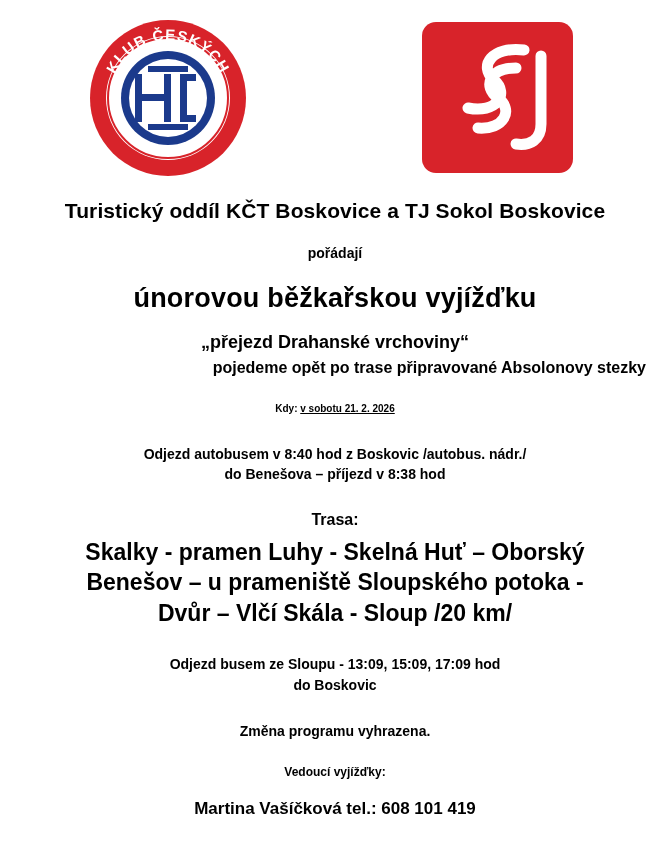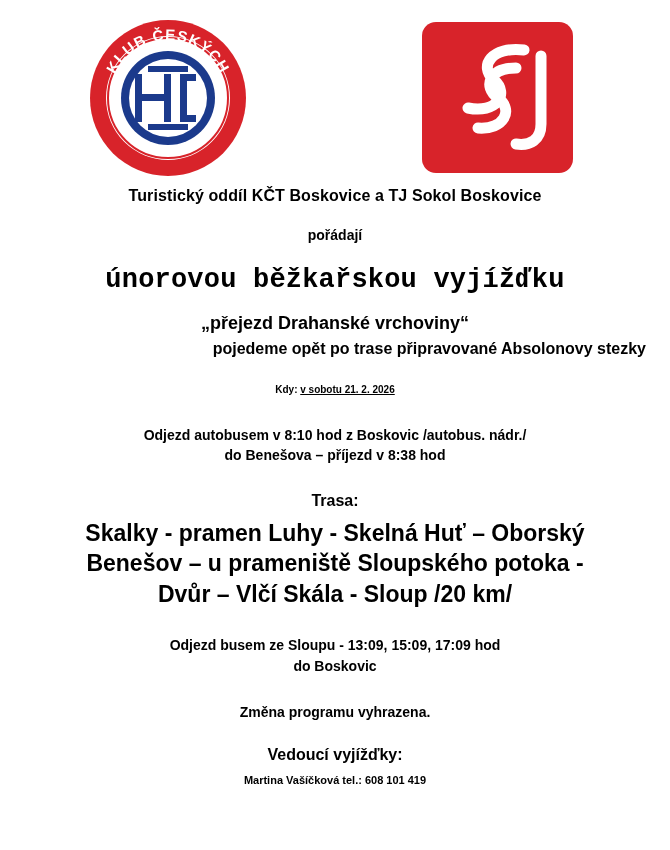--- a/index.html
+++ b/index.html
@@ -41,36 +41,35 @@
     height: 155px;
   }
 
   
   .content {
     text-align: center;
     padding: 0 24px;
     box-sizing: border-box;
   }
   .line-org {
-    font-size: 16px;
-    font-weight: bold;
-    margin-top: 12px;
+    font-size: 21px;
+    font-weight: bold;
+    margin-top: 24px;
     letter-spacing: .1px;
   }
   .line-porad {
     font-size: 14px;
     font-weight: bold;
     margin-top: 22px;
   }
   .line-title {
     font-size: 27px;
     font-weight: bold;
     margin-top: 22px;
     letter-spacing: .2px;
-    font-family: Liberation Mono, monospace;
   }
   .line-subtitle {
     font-size: 18px;
     font-weight: bold;
     margin-top: 18px;
   }
   .line-subnote {
     font-size: 16px;
     font-weight: bold;
     margin-top: 6px;
@@ -107,28 +106,28 @@
     font-weight: bold;
     margin-top: 26px;
     line-height: 1.45;
   }
   .line-change {
     font-size: 14px;
     font-weight: bold;
     margin-top: 28px;
   }
   .line-leader-label {
-    font-size: 16px;
+    font-size: 12px;
     font-weight: bold;
     margin-top: 26px;
   }
   .line-leader-name {
-    font-size: 11px;
-    font-weight: bold;
-    margin-top: 10px;
+    font-size: 17px;
+    font-weight: bold;
+    margin-top: 20px;
   }
 </style>
 </head>
 <body>
 
 <div class="page">
 
   <div class="logos">
 
     <svg class="logo-kct" viewBox="0 0 160 160">
@@ -179,21 +178,21 @@
     <div class="line-subtitle">„přejezd Drahanské vrchoviny“</div>
 
     <div class="line-subnote">pojedeme opět po trase připravované Absolonovy stezky</div>
 
     <div class="line-when">
       <span>Kdy:</span>
       <span class="u">v sobotu 21. 2. 2026</span>
     </div>
 
     <div class="line-depart">
-      <div>Odjezd autobusem v 8:10 hod z Boskovic /autobus. nádr./</div>
+      <div>Odjezd autobusem v 8:40 hod z Boskovic /autobus. nádr./</div>
       <div>do Benešova – příjezd v 8:38 hod</div>
     </div>
 
     <div class="line-trasa-label">Trasa:</div>
 
     <div class="line-route">
       <div>Skalky - pramen Luhy - Skelná Huť – Oborský</div>
       <div>Benešov – u prameniště Sloupského potoka -</div>
       <div>Dvůr – Vlčí Skála - Sloup /20 km/</div>
     </div>

